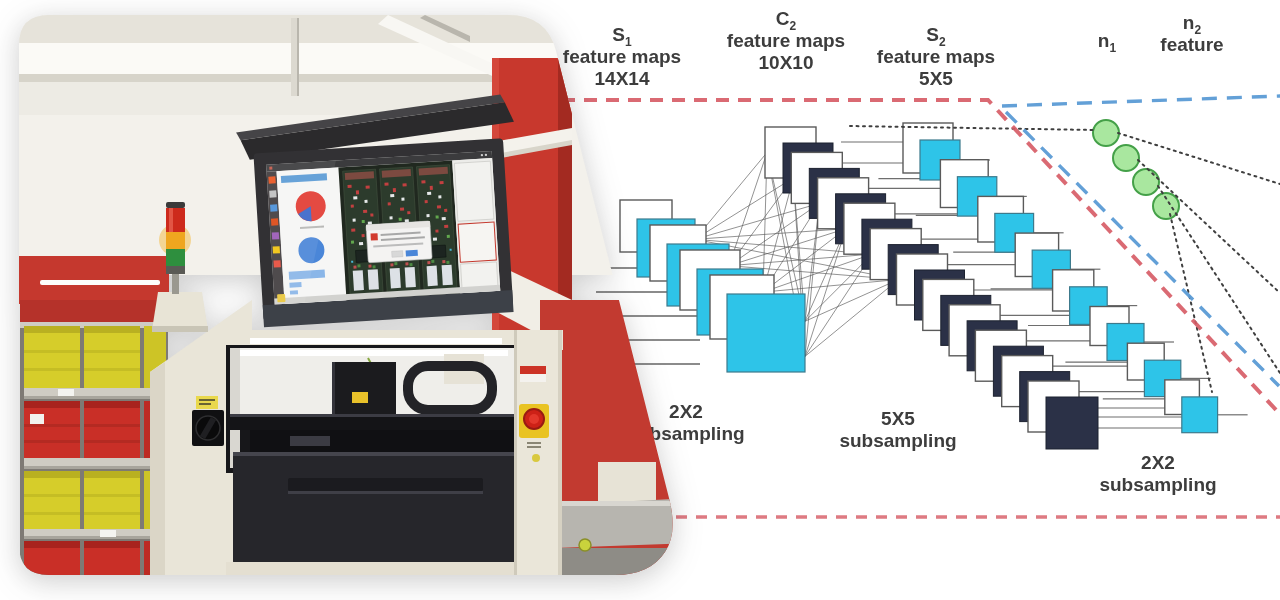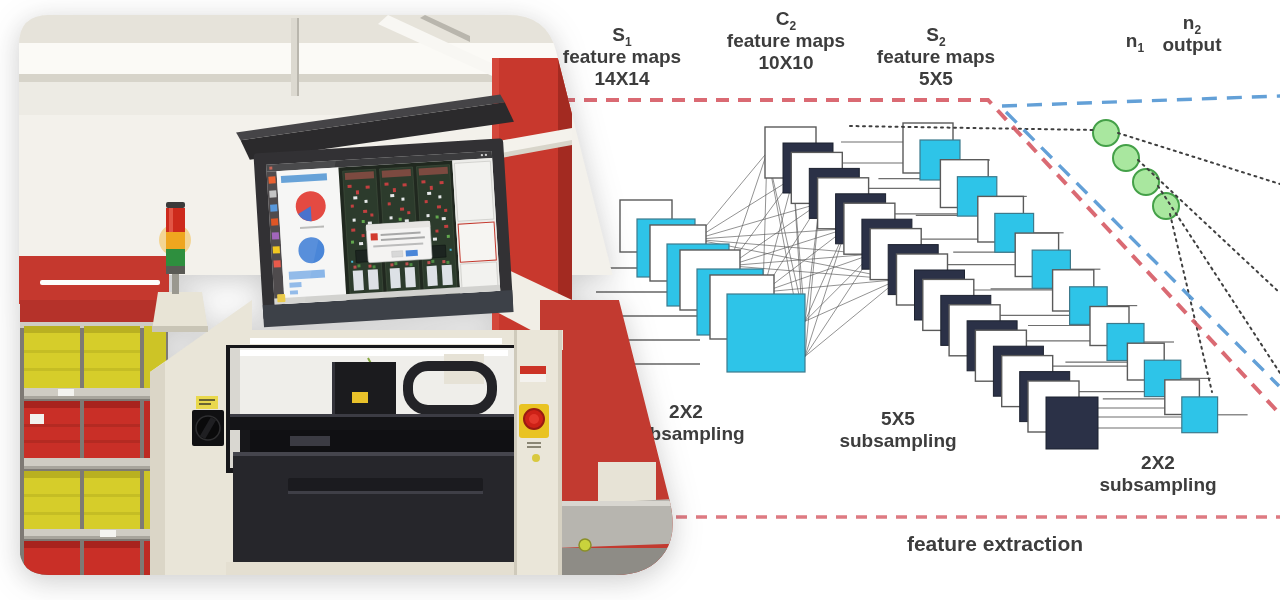--- a/index.html
+++ b/index.html
@@ -191,40 +191,39 @@
   <div class="dlabel" style="left:786px;top:8px">
     <div><span>C</span><sub>2</sub></div>
     <div>feature maps</div>
     <div>10X10</div>
   </div>
   <div class="dlabel" style="left:936px;top:24px">
     <div><span>S</span><sub>2</sub></div>
     <div>feature maps</div>
     <div>5X5</div>
   </div>
-  <div class="dlabel" style="left:1135px;top:30px">
+  <div class="dlabel" style="left:1107px;top:30px">
     <div><span>n</span><sub>1</sub></div>
   </div>
   <div class="dlabel" style="left:1192px;top:12px">
     <div><span>n</span><sub>2</sub></div>
-    <div>output</div>
+    <div>feature</div>
   </div>
   <div class="dlabel" style="left:686px;top:401px">
     <div>2X2</div>
     <div>subsampling</div>
   </div>
   <div class="dlabel" style="left:898px;top:408px">
     <div>5X5</div>
     <div>subsampling</div>
   </div>
   <div class="dlabel" style="left:1158px;top:452px">
     <div>2X2</div>
     <div>subsampling</div>
   </div>
-  <div class="dlabel section" style="left:995px;top:533px">feature extraction</div>
 
   <svg id="photo-svg" width="1280" height="600" viewBox="0 0 1280 600">
     <defs>
       <clipPath id="pc">
         <path d="M 49 15 L 508 15 Q 547 15 556 51 L 669 498 Q 678 533 665 552 Q 650 575 615 575 L 49 575 Q 19 575 19 545 L 19 45 Q 19 15 49 15 Z"></path>
       </clipPath>
       <g id="pcb-board">
         <rect x="0" y="0" width="33" height="126" fill="#2c3b2c" stroke="#43523f" stroke-width="0.6"></rect>
         <rect x="2" y="2" width="29" height="7" fill="#7c4a40"></rect>
         <rect x="4" y="14" width="4" height="3" fill="#c24040"></rect>

